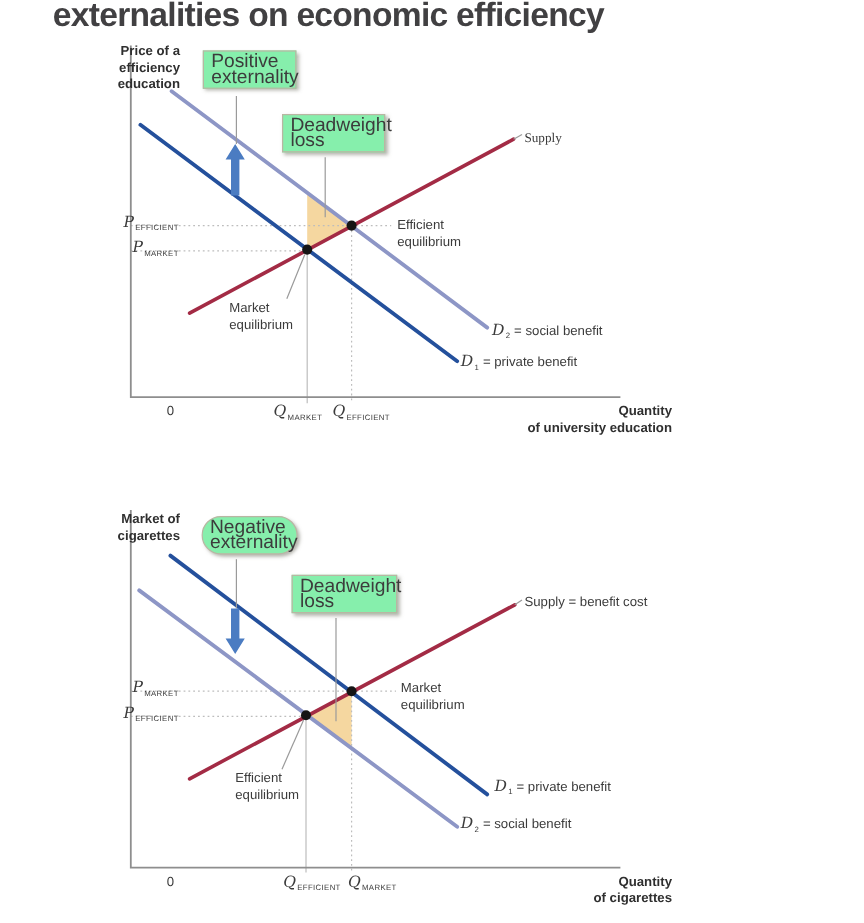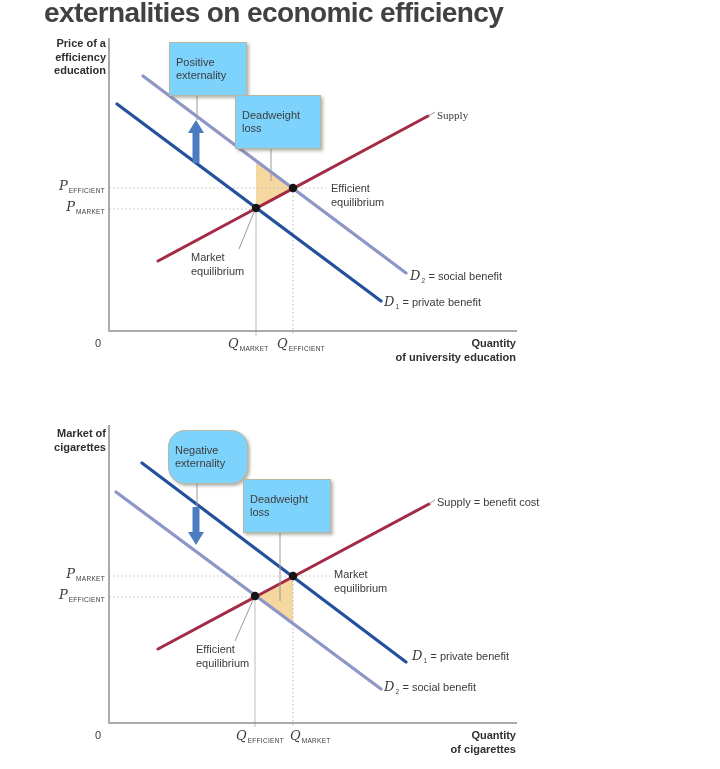--- a/index.html
+++ b/index.html
@@ -3,28 +3,28 @@
 <meta charset="utf-8">
 <style>
   html,body{margin:0;padding:0;background:#fff;}
   .stage{position:relative;width:720px;height:769px;background:#ffffff;overflow:hidden;
          font-family:"Liberation Sans",sans-serif;}
   .title{position:absolute;left:44px;top:-3px;font-size:28px;font-weight:bold;
          color:#414042;letter-spacing:-0.6px;white-space:nowrap;}
   svg.layer{position:absolute;left:0;top:0;}
   .lbl{position:absolute;font-size:11px;color:#3b3b3b;line-height:13.5px;white-space:nowrap;}
   .lbl.bold{font-weight:bold;color:#2f2f2f;}
-  .lbl.r{text-align:right;}
+  .lbl.r{text-align:right;margin-left:44px;}
   .var{font-family:"DejaVu Serif",serif;font-style:italic;font-size:13px;}
   .sub{font-size:6.5px;letter-spacing:0.3px;position:relative;top:3px;margin-left:1px;font-style:normal;
        font-family:"Liberation Sans",sans-serif;}
   .rest{font-size:11px;}
-  .callout{position:absolute;background:#7dd3fc;border:1px solid #b9b6a3;
-           box-shadow:2px 2px 3px rgba(110,110,95,0.5);padding:13px 6px;
-           font-size:11px;line-height:13px;color:#3c3c3c;}
+  .callout{position:absolute;background:#86efac;border:1px solid #b9b6a3;
+           box-shadow:2px 2px 3px rgba(110,110,95,0.5);padding:2px 6px;
+           font-size:16px;line-height:13px;color:#3c3c3c;}
   .caption{position:absolute;left:53px;top:379px;font-size:11.5px;font-weight:bold;color:#2f2f2f;}
 </style>
 </head>
 <body>
 
 <div class="stage">
   <div class="title">externalities on economic efficiency</div>
   <svg class="layer" id="fig-svg" width="720" height="769" viewBox="0 0 720 769">
       <polygon points="256,208 256,161 293,188" fill="#f5d7a0"></polygon>
       <line x1="109" y1="188" x2="326" y2="188" stroke="#bdbdbd" stroke-width="1" stroke-dasharray="1.5,2.5"></line>

